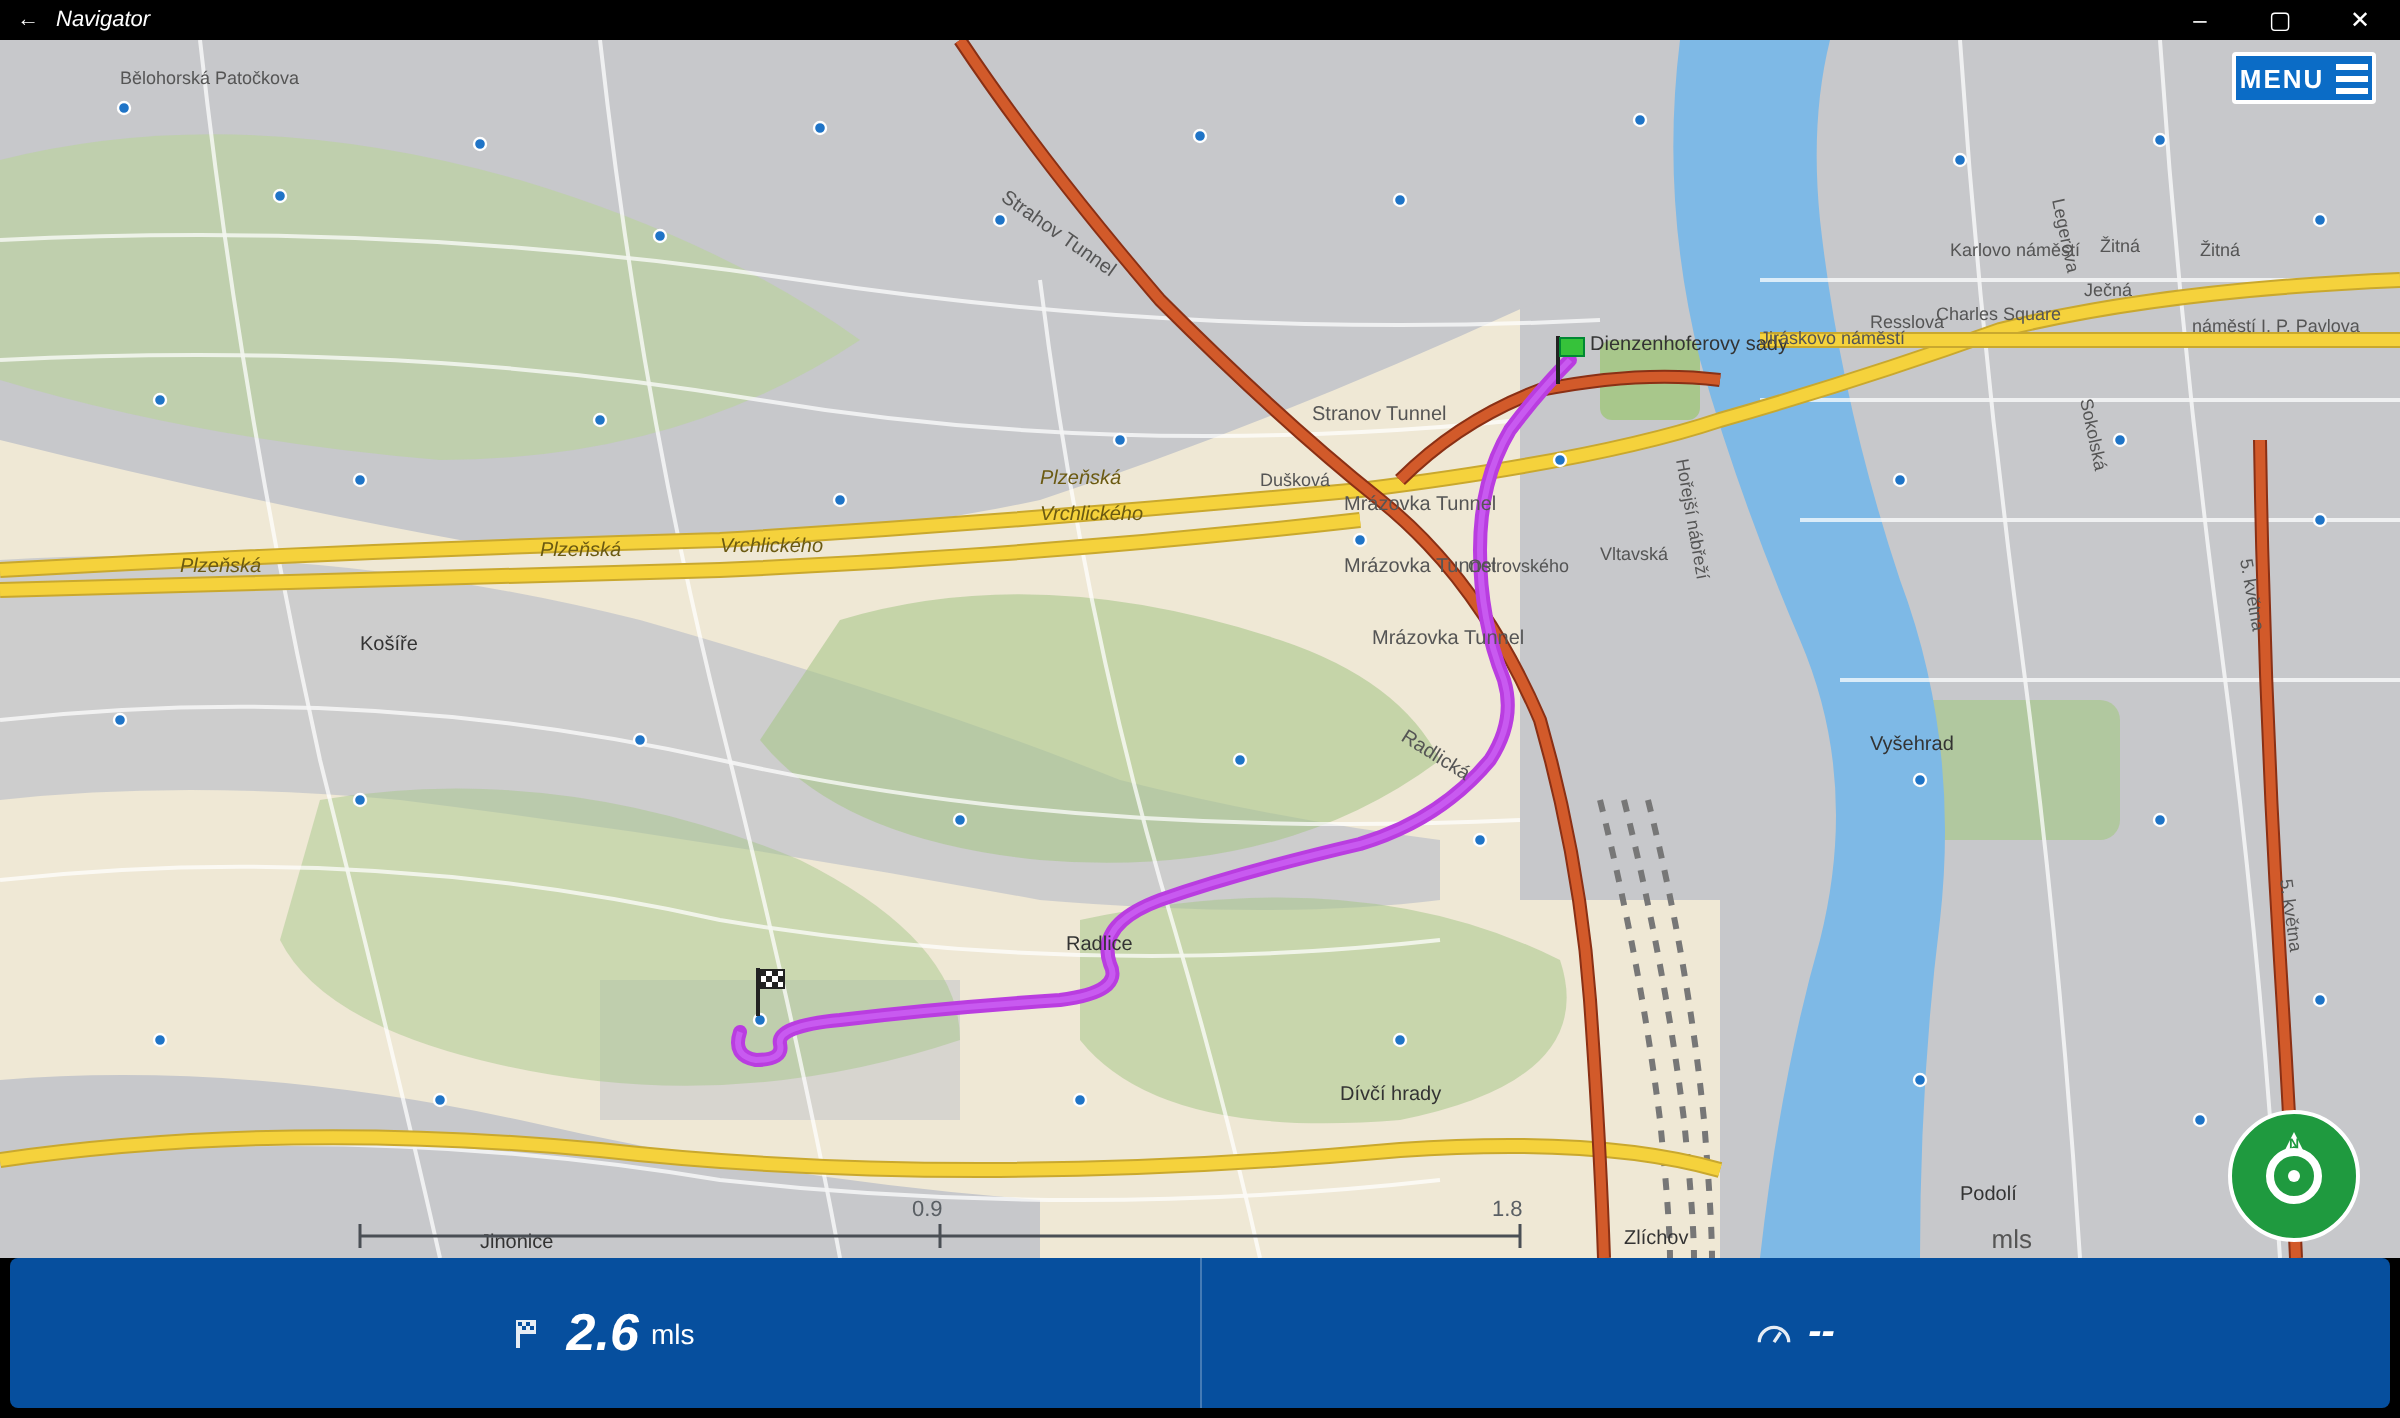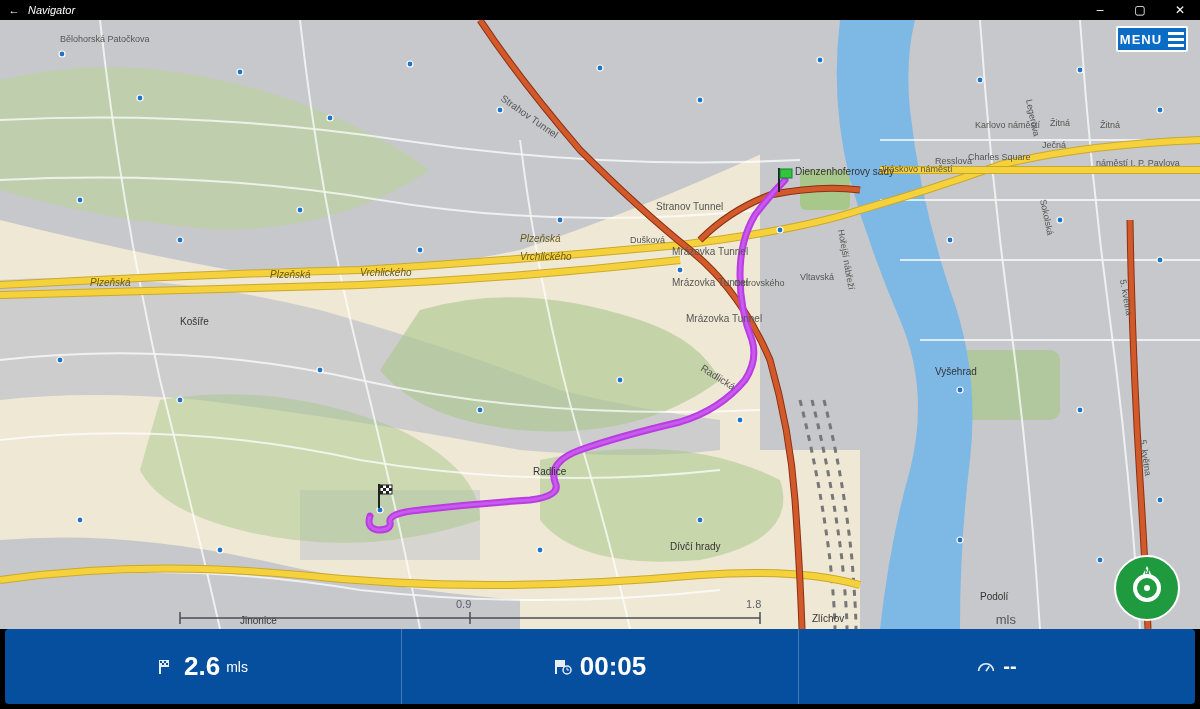--- a/index.html
+++ b/index.html
@@ -55,21 +55,21 @@
   
   .flag { position:absolute; width:18px; height:24px; }
   .flag svg { width:100%; height:100%; }
 
   
   .bottombar { position:absolute; left:5px; bottom:5px; width:1190px; height:75px;
                background:#064f9e; border-radius:4px; display:flex; color:#fff;}
   .bottombar .cell { flex:1; display:flex; align-items:center; justify-content:center;
                      border-right:1px solid rgba(255,255,255,.25); gap:8px;}
   .bottombar .cell:last-child { border-right:none;}
-  .bottombar .val { font-size:26px; font-weight:600;}
+  .bottombar .val { font-size:26px; font-weight:600;font-style:italic;}
   .bottombar .unit{ font-size:14px; margin-left:-2px;}
   .bottombar .ico { width:18px; height:18px; opacity:.9;}
 </style>
 </head>
 <body>
 
 <div class="titlebar">
   <div class="back">←</div>
   <div class="title">Navigator</div>
   <div class="spacer"></div>
@@ -290,29 +290,19 @@
         <rect x="1" y="9" width="2" height="7" fill="#fff"></rect>
       <rect x="2" y="3" width="2" height="2" fill="#064f9e"></rect>
         <rect x="6" y="3" width="2" height="2" fill="#064f9e"></rect>
       <rect x="4" y="5" width="2" height="2" fill="#064f9e"></rect>
         <rect x="8" y="5" width="2" height="2" fill="#064f9e"></rect>
     </svg>
     <span class="val">2.6</span>
     <span class="unit">mls</span>
   </div>
   <div class="cell">
-    <svg class="ico" viewBox="0 0 18 18">
-      <rect x="1" y="2" width="10" height="7" fill="#fff"></rect>
-        <rect x="1" y="9" width="2" height="7" fill="#fff"></rect>
-      <circle cx="13" cy="12" r="4" fill="none" stroke="#fff" stroke-width="1.5"></circle>
-      <line x1="13" y1="12" x2="13" y2="9.5" stroke="#fff"></line>
-        <line x1="13" y1="12" x2="15" y2="12" stroke="#fff"></line>
-    </svg>
-    <span class="val">00:05</span>
-  </div>
-  <div class="cell">
     <svg class="ico" viewBox="0 0 22 14">
       <path d="M2,12 A9,9 0 0 1 20,12" fill="none" stroke="#fff" stroke-width="2"></path>
       <line x1="11" y1="12" x2="15" y2="6" stroke="#fff" stroke-width="2"></line>
     </svg>
     <span class="val" style="font-size:20px">--</span>
   </div>
 </div>
 
 </body></html>

